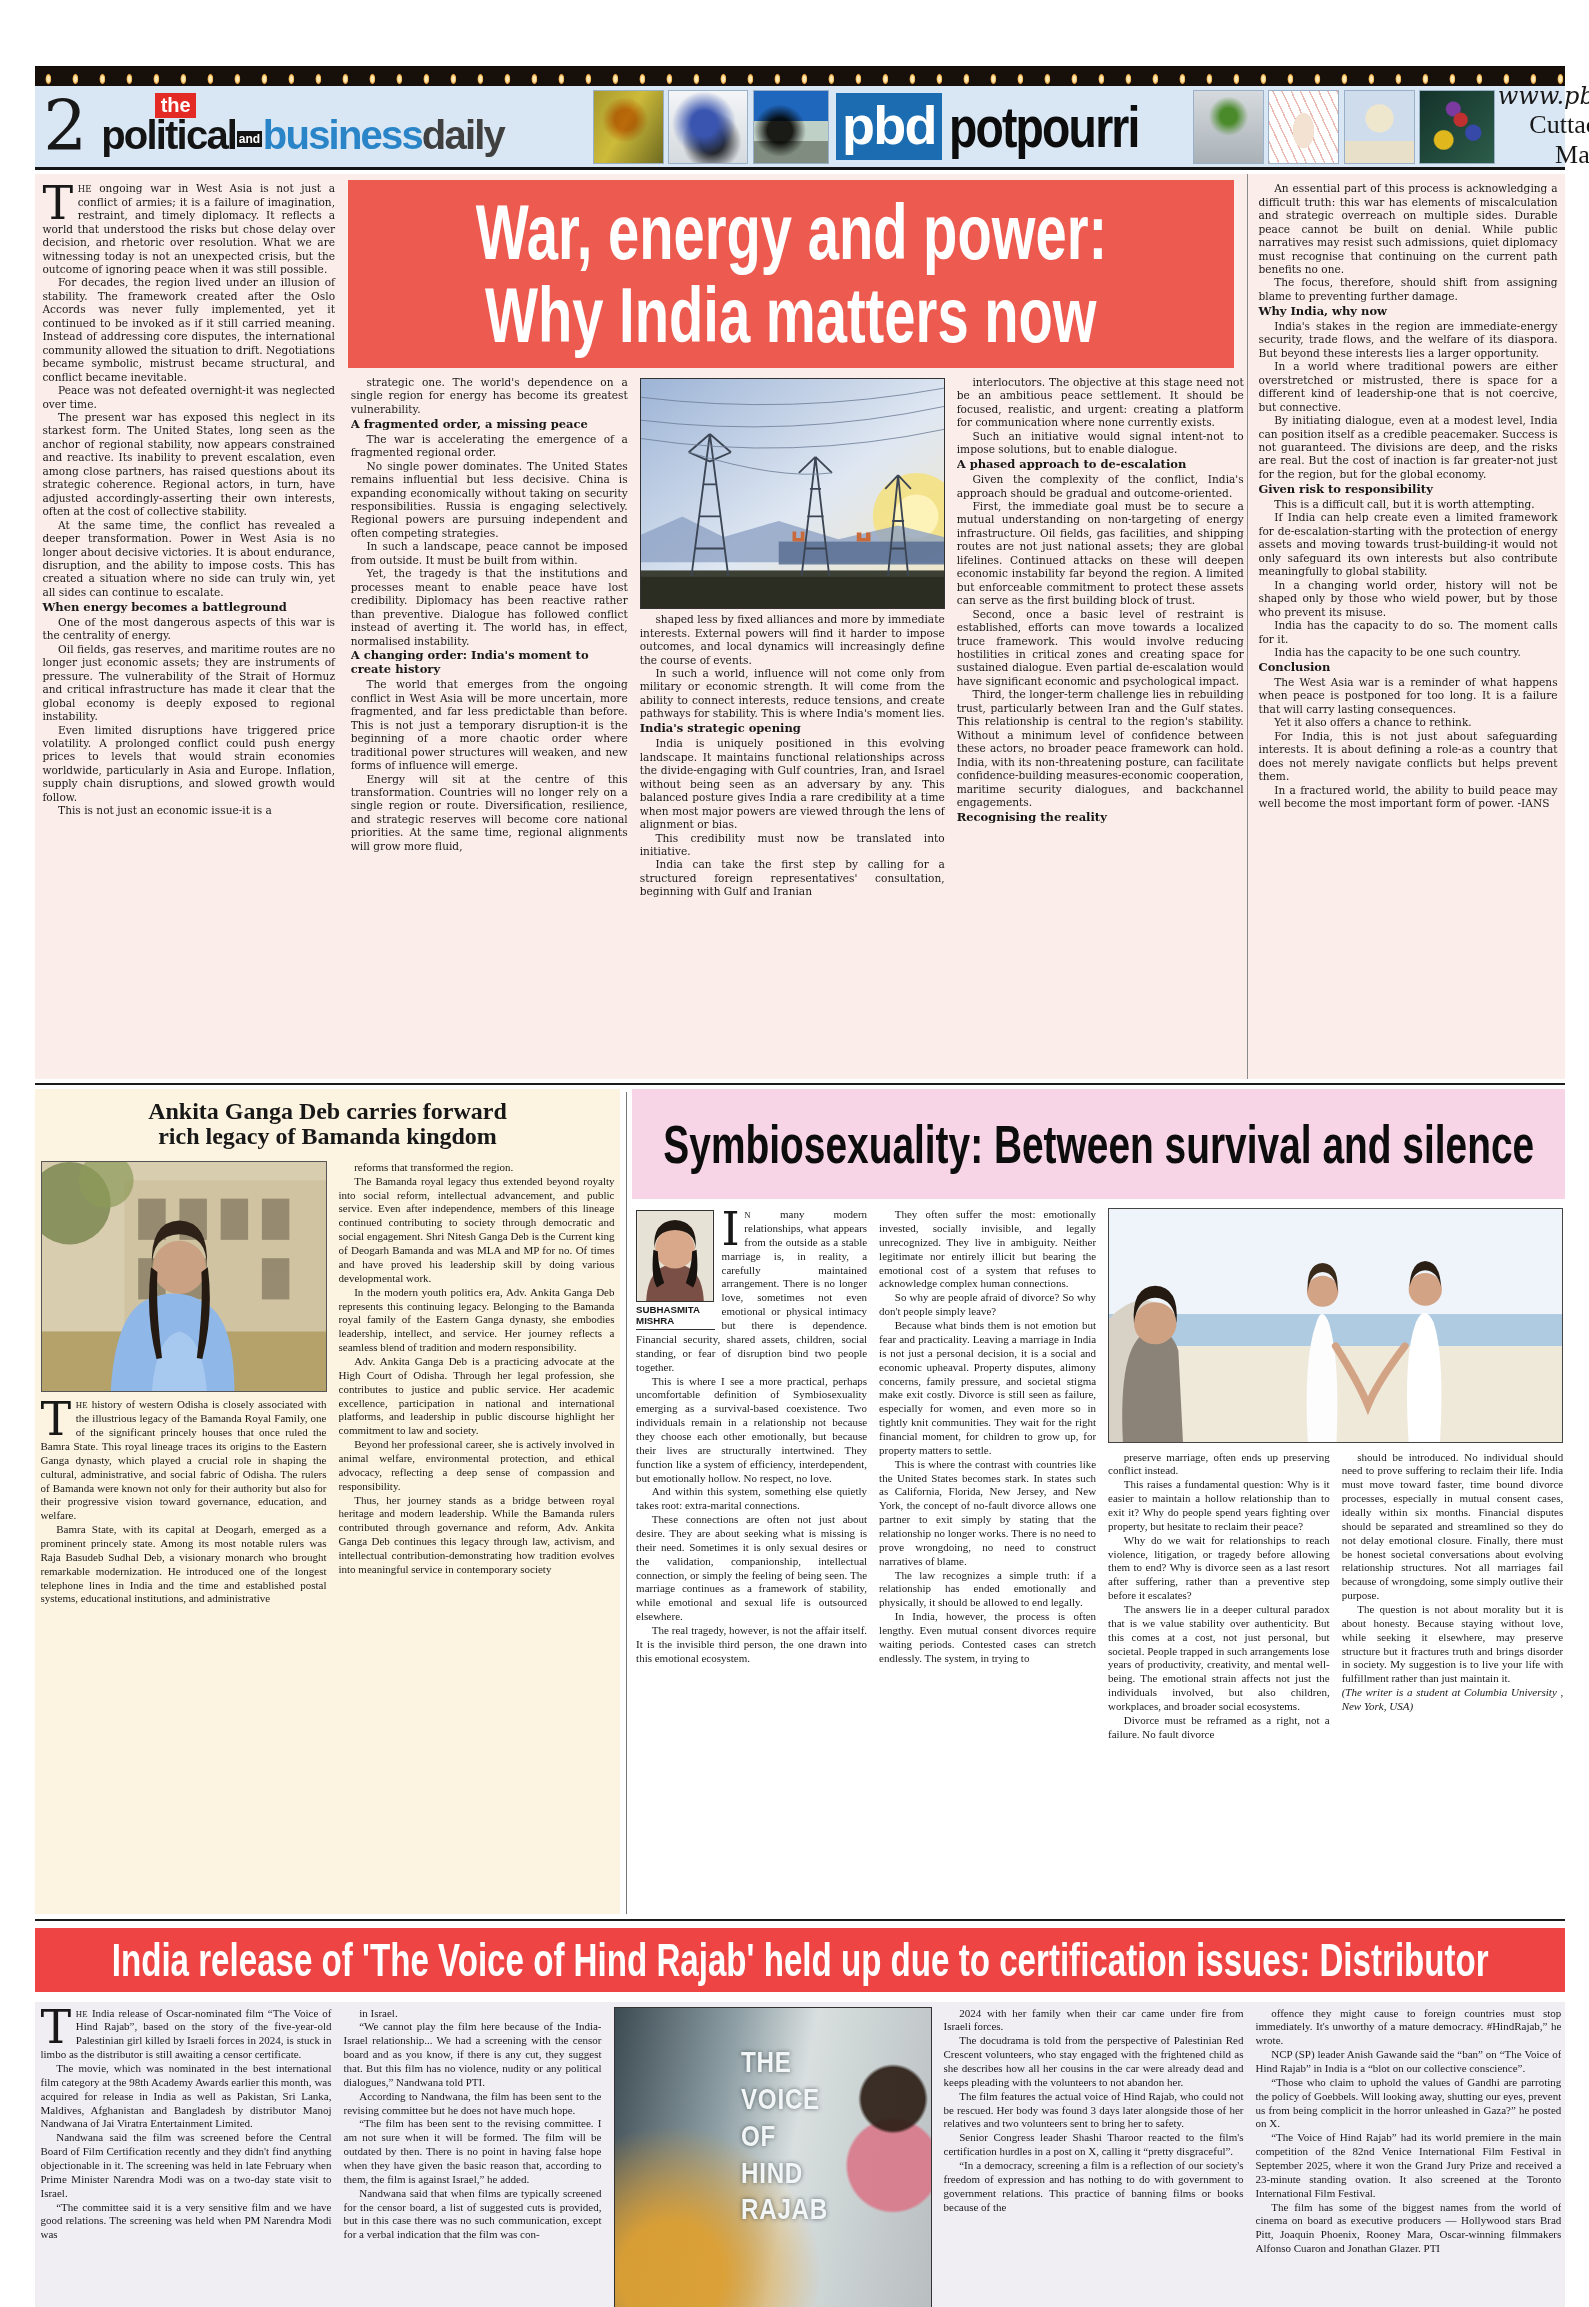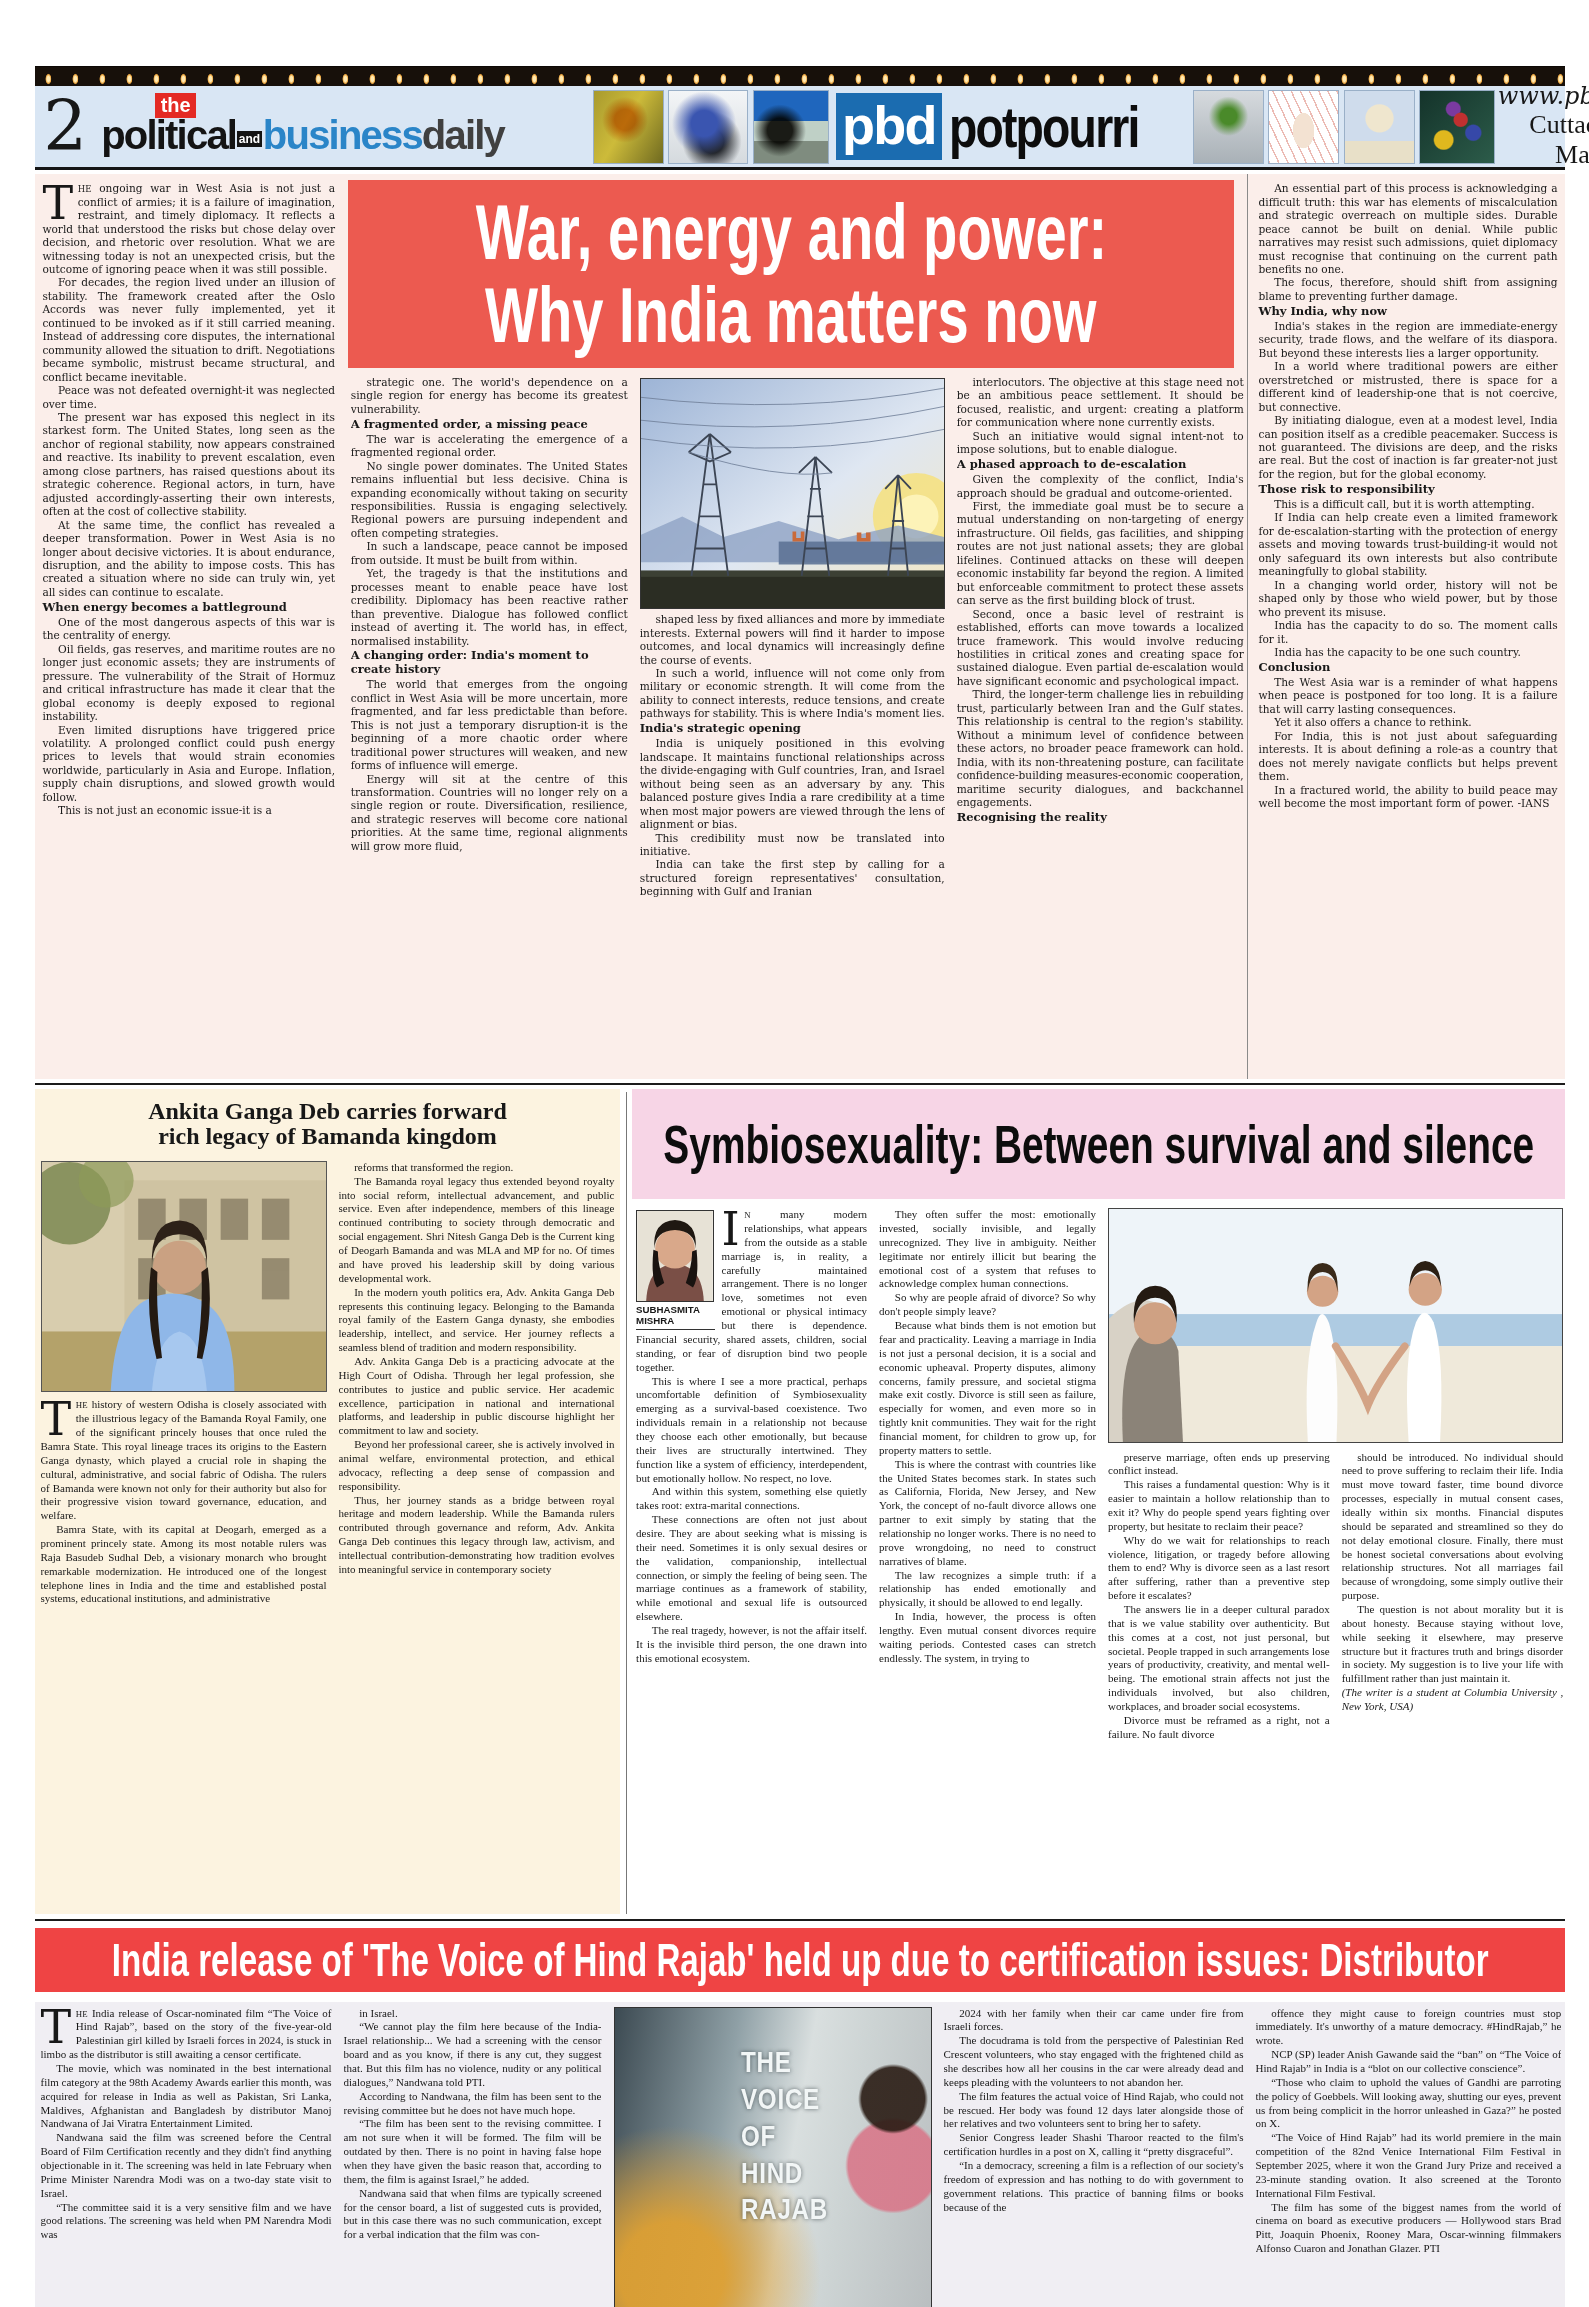--- a/index.html
+++ b/index.html
@@ -201,21 +201,21 @@
           </div>
       </div>
     </div>
     <div class="war-col5 col">
         <p>An essential part of this process is acknowledging a difficult truth: this war has elements of miscalculation and strategic overreach on multiple sides. Durable peace cannot be built on denial. While public narratives may resist such admissions, quiet diplomacy must recognise that continuing on the current path benefits no one.</p>
         <p>The focus, therefore, should shift from assigning blame to preventing further damage.</p>
         <h4>Why India, why now</h4>
         <p>India's stakes in the region are immediate-energy security, trade flows, and the welfare of its diaspora. But beyond these interests lies a larger opportunity.</p>
         <p>In a world where traditional powers are either overstretched or mistrusted, there is space for a different kind of leadership-one that is not coercive, but connective.</p>
         <p>By initiating dialogue, even at a modest level, India can position itself as a credible peacemaker. Success is not guaranteed. The divisions are deep, and the risks are real. But the cost of inaction is far greater-not just for the region, but for the global economy.</p>
-        <h4>Those risk to responsibility</h4>
+        <h4>Given risk to responsibility</h4>
         <p>This is a difficult call, but it is worth attempting.</p>
         <p>If India can help create even a limited framework for de-escalation-starting with the protection of energy assets and moving towards trust-building-it would not only safeguard its own interests but also contribute meaningfully to global stability.</p>
         <p>In a changing world order, history will not be shaped only by those who wield power, but by those who prevent its misuse.</p>
         <p>India has the capacity to do so. The moment calls for it.</p>
         <p>India has the capacity to be one such country.</p>
         <h4>Conclusion</h4>
         <p>The West Asia war is a reminder of what happens when peace is postponed for too long. It is a failure that will carry lasting consequences.</p>
         <p>Yet it also offers a chance to rethink.</p>
         <p>For India, this is not just about safeguarding interests. It is about defining a role-as a country that does not merely navigate conflicts but helps prevent them.</p>
         <p>In a fractured world, the ability to build peace may well become the most important form of power. -IANS</p>
@@ -357,21 +357,21 @@
 VOICE
 OF
 HIND
 RAJAB</div>
       </div>
 
     </div>
     <div class="h-c4 col">
         <p>2024 with her family when their car came under fire from Israeli forces.</p>
         <p>The docudrama is told from the perspective of Palestinian Red Crescent volunteers, who stay engaged with the frightened child as she describes how all her cousins in the car were already dead and keeps pleading with the volunteers to not abandon her.</p>
-        <p>The film features the actual voice of Hind Rajab, who could not be rescued. Her body was found 12 days later alongside those of her relatives and two volunteers sent to bring her to safety.</p>
+        <p>The film features the actual voice of Hind Rajab, who could not be rescued. Her body was found 3 days later alongside those of her relatives and two volunteers sent to bring her to safety.</p>
         <p>Senior Congress leader Shashi Tharoor reacted to the film's certification hurdles in a post on X, calling it “pretty disgraceful”.</p>
         <p>“In a democracy, screening a film is a reflection of our society's freedom of expression and has nothing to do with government to government relations. This practice of banning films or books because of the</p>
       </div>
     <div class="h-c5 col">
         <p>offence they might cause to foreign countries must stop immediately. It's unworthy of a mature democracy. #HindRajab,” he wrote.</p>
         <p>NCP (SP) leader Anish Gawande said the “ban” on “The Voice of Hind Rajab” in India is a “blot on our collective conscience”.</p>
         <p>“Those who claim to uphold the values of Gandhi are parroting the policy of Goebbels. Will looking away, shutting our eyes, prevent us from being complicit in the horror unleashed in Gaza?” he posted on X.</p>
         <p>“The Voice of Hind Rajab” had its world premiere in the main competition of the 82nd Venice International Film Festival in September 2025, where it won the Grand Jury Prize and received a 23-minute standing ovation. It also screened at the Toronto International Film Festival.</p>
         <p>The film has some of the biggest names from the world of cinema on board as executive producers — Hollywood stars Brad Pitt, Joaquin Phoenix, Rooney Mara, Oscar-winning filmmakers Alfonso Cuaron and Jonathan Glazer. PTI</p>
       </div>

